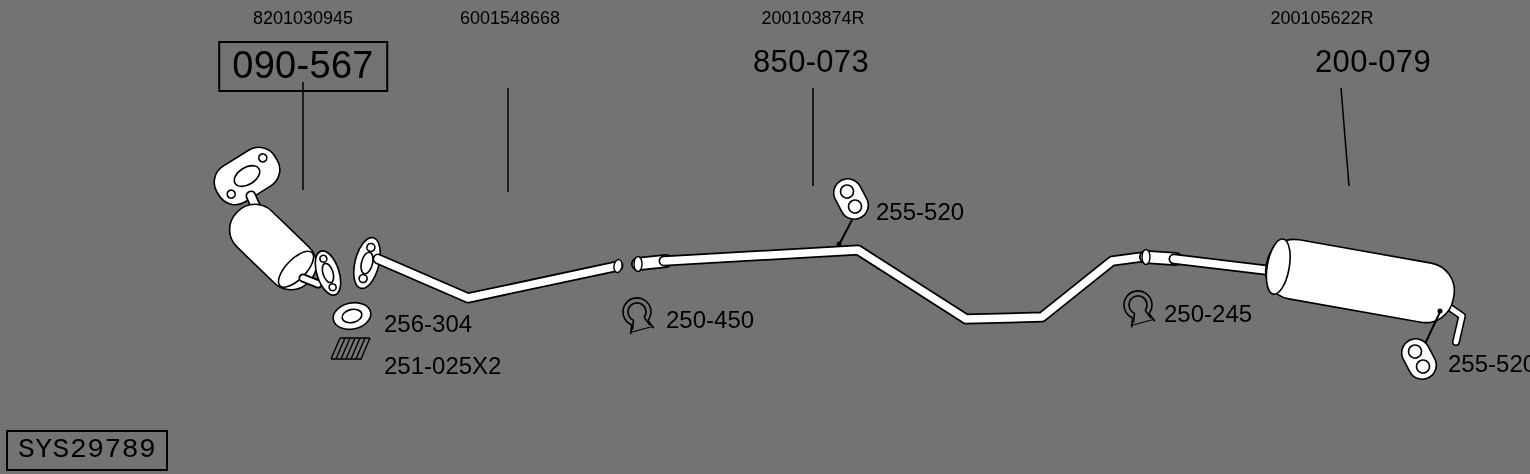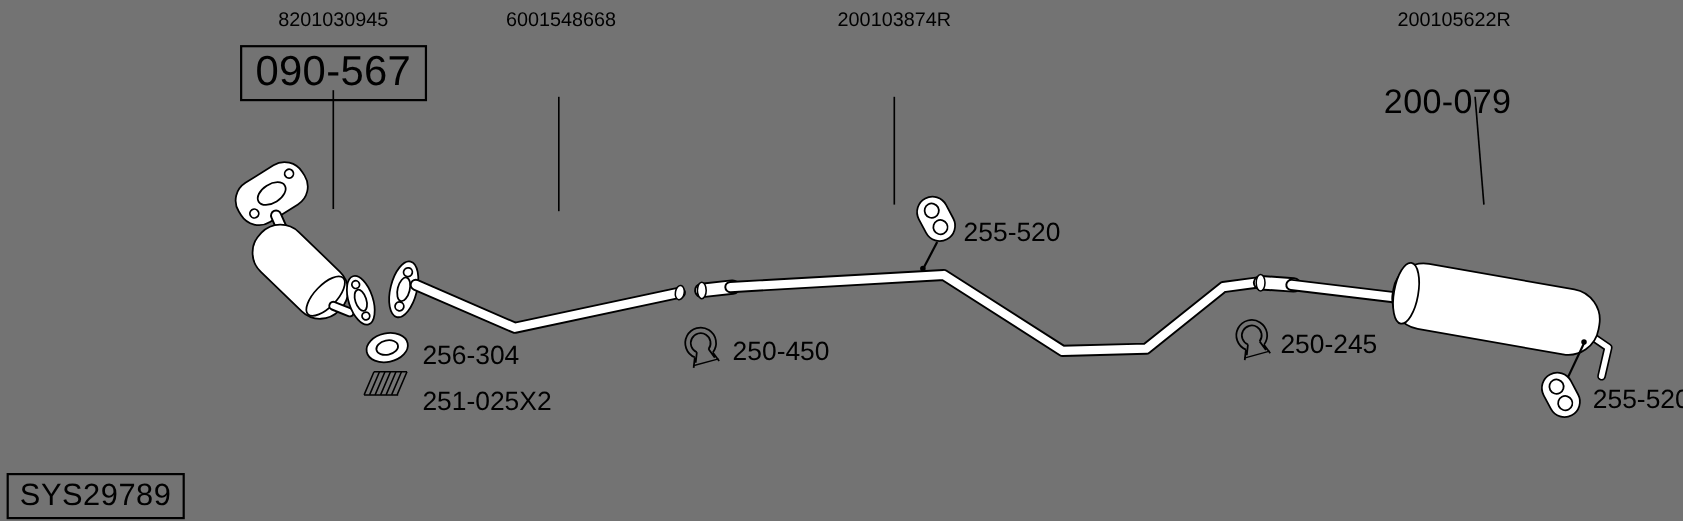--- a/index.html
+++ b/index.html
@@ -152,26 +152,27 @@
   </svg>
 
   <span class="abs ref" style="left:303px;  top:8px;">8201030945</span>
   <span class="abs ref" style="left:510px;  top:8px;">6001548668</span>
   <span class="abs ref" style="left:813px;  top:8px;">200103874R</span>
   <span class="abs ref" style="left:1322px; top:8px;">200105622R</span>
 
   <div class="abs code-box" style="left:303px; top:41px;">
     <span>090-567</span>
   </div>
-  <span class="abs code" style="left:1316px; top:44px;margin-top:31px;">200-079</span>
+  <span class="abs code" style="left:811px;  top:44px;">850-073</span>
+  <span class="abs code" style="left:1373px; top:44px;">200-079</span>
 
   <span class="abs plabel" style="left:876px;  top:198px;">255-520</span>
   <span class="abs plabel" style="left:384px;  top:310px;">256-304</span>
   <span class="abs plabel" style="left:384px;  top:352px;">251-025X2</span>
   <span class="abs plabel" style="left:666px;  top:306px;">250-450</span>
   <span class="abs plabel" style="left:1164px; top:300px;">250-245</span>
   <span class="abs plabel" style="left:1448px; top:350px;">255-520</span>
 
-  <div class="abs sys-box" style="left:6px; top:430px;">
+  <div class="abs sys-box" style="left:6px; top:430px;font-family:Liberation Mono, monospace;">
     <span>SYS29789</span>
   </div>
 
 </div>
 
 </body></html>

